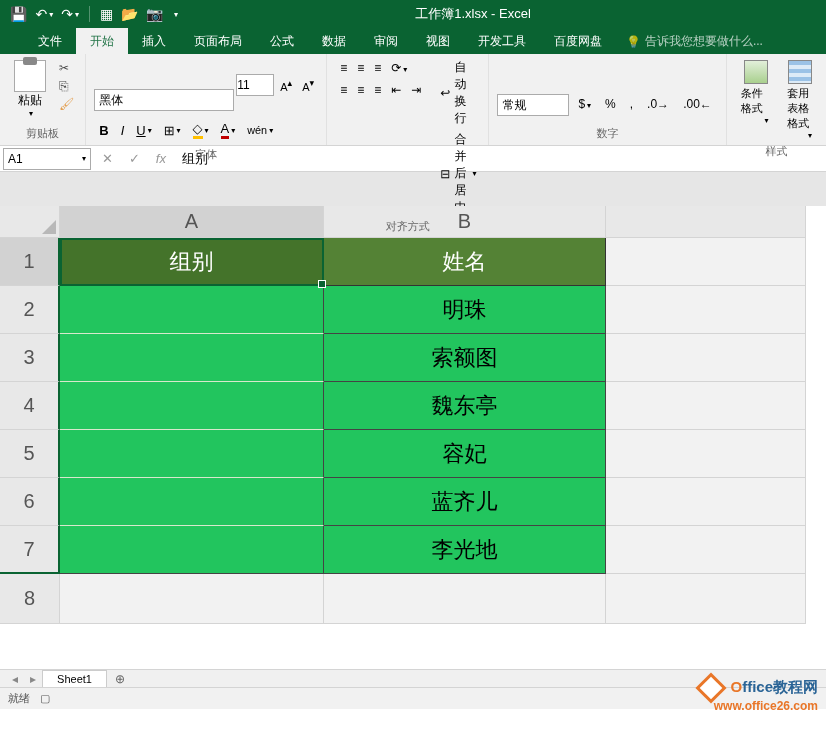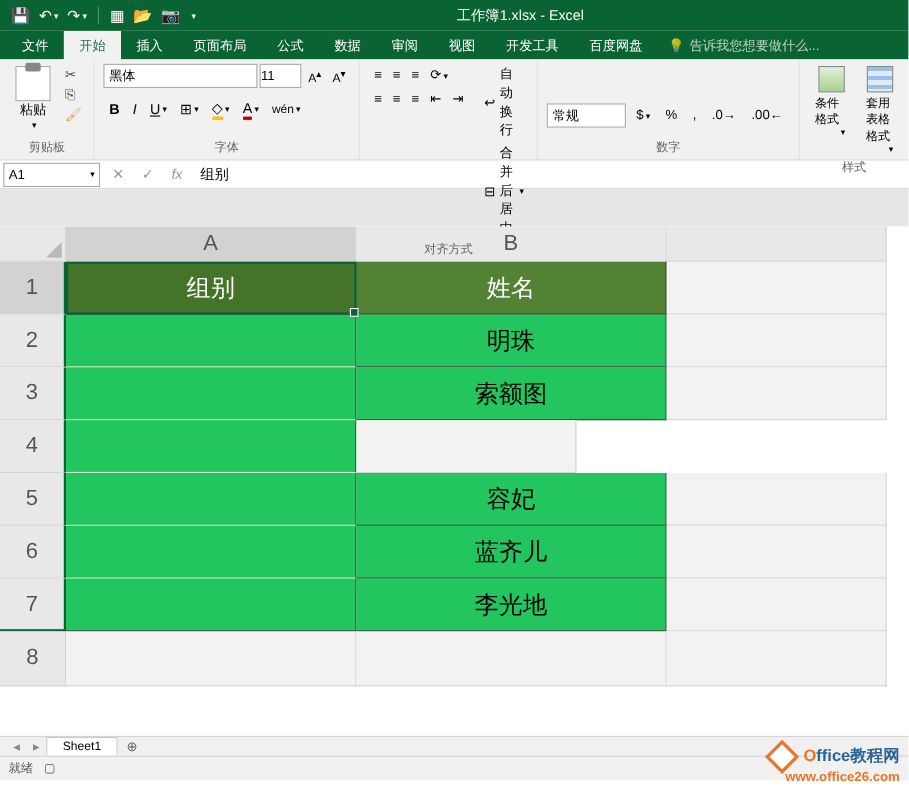--- a/index.html
+++ b/index.html
@@ -6,39 +6,39 @@
     body { font-family: "Microsoft YaHei", "Segoe UI", sans-serif; font-size: 12px; background: #fff; width: 826px; height: 729px; overflow: hidden; position: relative; }
     
     
     .title-bar { height: 28px; background: #0a6332; display: flex; align-items: center; color: #fff; position: relative; }
     .qat { display: flex; gap: 8px; align-items: center; padding-left: 10px; }
     .qat-btn { color: #fff; cursor: pointer; font-size: 14px; display: flex; align-items: center; }
     .qat-sep { width: 1px; height: 16px; background: rgba(255,255,255,0.3); margin: 0 2px; }
     .title-text { position: absolute; left: 50%; transform: translateX(-50%); font-size: 13px; margin-left: 60px; }
     
     
-    .tabs { height: 26px; background: #0a6332; display: flex; align-items: center; padding-left: 6px; }
+    .tabs { height: 26px; background: #0a6332; display: flex; align-items: flex-start; padding-left: 24px; }
     .tab { padding: 5px 14px; color: #fff; cursor: pointer; font-size: 12px; }
     .tab.active { background: #f1f1f1; color: #217346; }
     .tell-me { color: rgba(255,255,255,0.7); padding: 5px 10px; font-size: 12px; display: flex; align-items: center; gap: 4px; }
     
     
     .ribbon { height: 92px; background: #f1f1f1; border-bottom: 1px solid #d4d4d4; display: flex; }
     .ribbon-group { padding: 4px 8px 2px 8px; border-right: 1px solid #e1e1e1; display: flex; flex-direction: column; justify-content: space-between; }
     .group-content { display: flex; gap: 4px; flex: 1; }
     .group-label { text-align: center; font-size: 11px; color: #666; padding: 2px 0; position: relative; }
     
     .paste-btn { display: flex; flex-direction: column; align-items: center; padding: 2px 6px; cursor: pointer; }
     .paste-icon-lg { width: 32px; height: 32px; background: #fff; border: 1px solid #aaa; position: relative; }
     .paste-icon-lg::before { content: ''; position: absolute; top: -4px; left: 8px; width: 14px; height: 8px; background: #888; border-radius: 2px; }
     .clip-side { display: flex; flex-direction: column; gap: 2px; padding: 2px; }
     .clip-btn { cursor: pointer; padding: 1px; }
     
     .font-row { display: flex; gap: 2px; align-items: center; margin-bottom: 3px; }
-    .font-select { width: 140px; height: 22px; border: 1px solid #ababab; background: #fff; font-size: 12px; padding: 0 4px; }
+    .font-select { width: 140px; height: 22px; border: 1px solid #ababab; background: #fff; font-size: 12px; padding: 0 4px; margin-top: 31px; }
     .size-input { width: 38px; height: 22px; border: 1px solid #ababab; background: #fff; text-align: left; font-size: 12px; }
     .font-size-btn { border: 1px solid transparent; padding: 2px 3px; cursor: pointer; font-size: 11px; }
     .fmt-btn { border: 1px solid transparent; padding: 2px 4px; cursor: pointer; font-size: 13px; display: inline-flex; align-items: center; }
     .dropdown-arrow { font-size: 8px; margin-left: 2px; }
     
     .align-col { display: flex; flex-direction: column; gap: 2px; }
     .align-row { display: flex; gap: 0; }
     .align-btn { padding: 2px 4px; cursor: pointer; border: 1px solid transparent; }
     .align-side { display: flex; flex-direction: column; gap: 2px; padding-left: 6px; }
     .align-side-btn { display: flex; align-items: center; gap: 4px; cursor: pointer; padding: 1px 4px; font-size: 12px; }
@@ -311,20 +311,21 @@
         <div class="cell colB data">明珠</div>
         <div class="cell colC"></div>
       </div>
       <div class="cell-row">
         <div class="cell colA data noB"></div>
         <div class="cell colB data">索额图</div>
         <div class="cell colC"></div>
       </div>
       <div class="cell-row">
         <div class="cell colA data noB"></div>
+        <div class="cell colB data">魏东亭</div>
         <div class="cell colC"></div>
       </div>
       <div class="cell-row">
         <div class="cell colA data noB"></div>
         <div class="cell colB data">容妃</div>
         <div class="cell colC"></div>
       </div>
       <div class="cell-row">
         <div class="cell colA data noB"></div>
         <div class="cell colB data">蓝齐儿</div>

